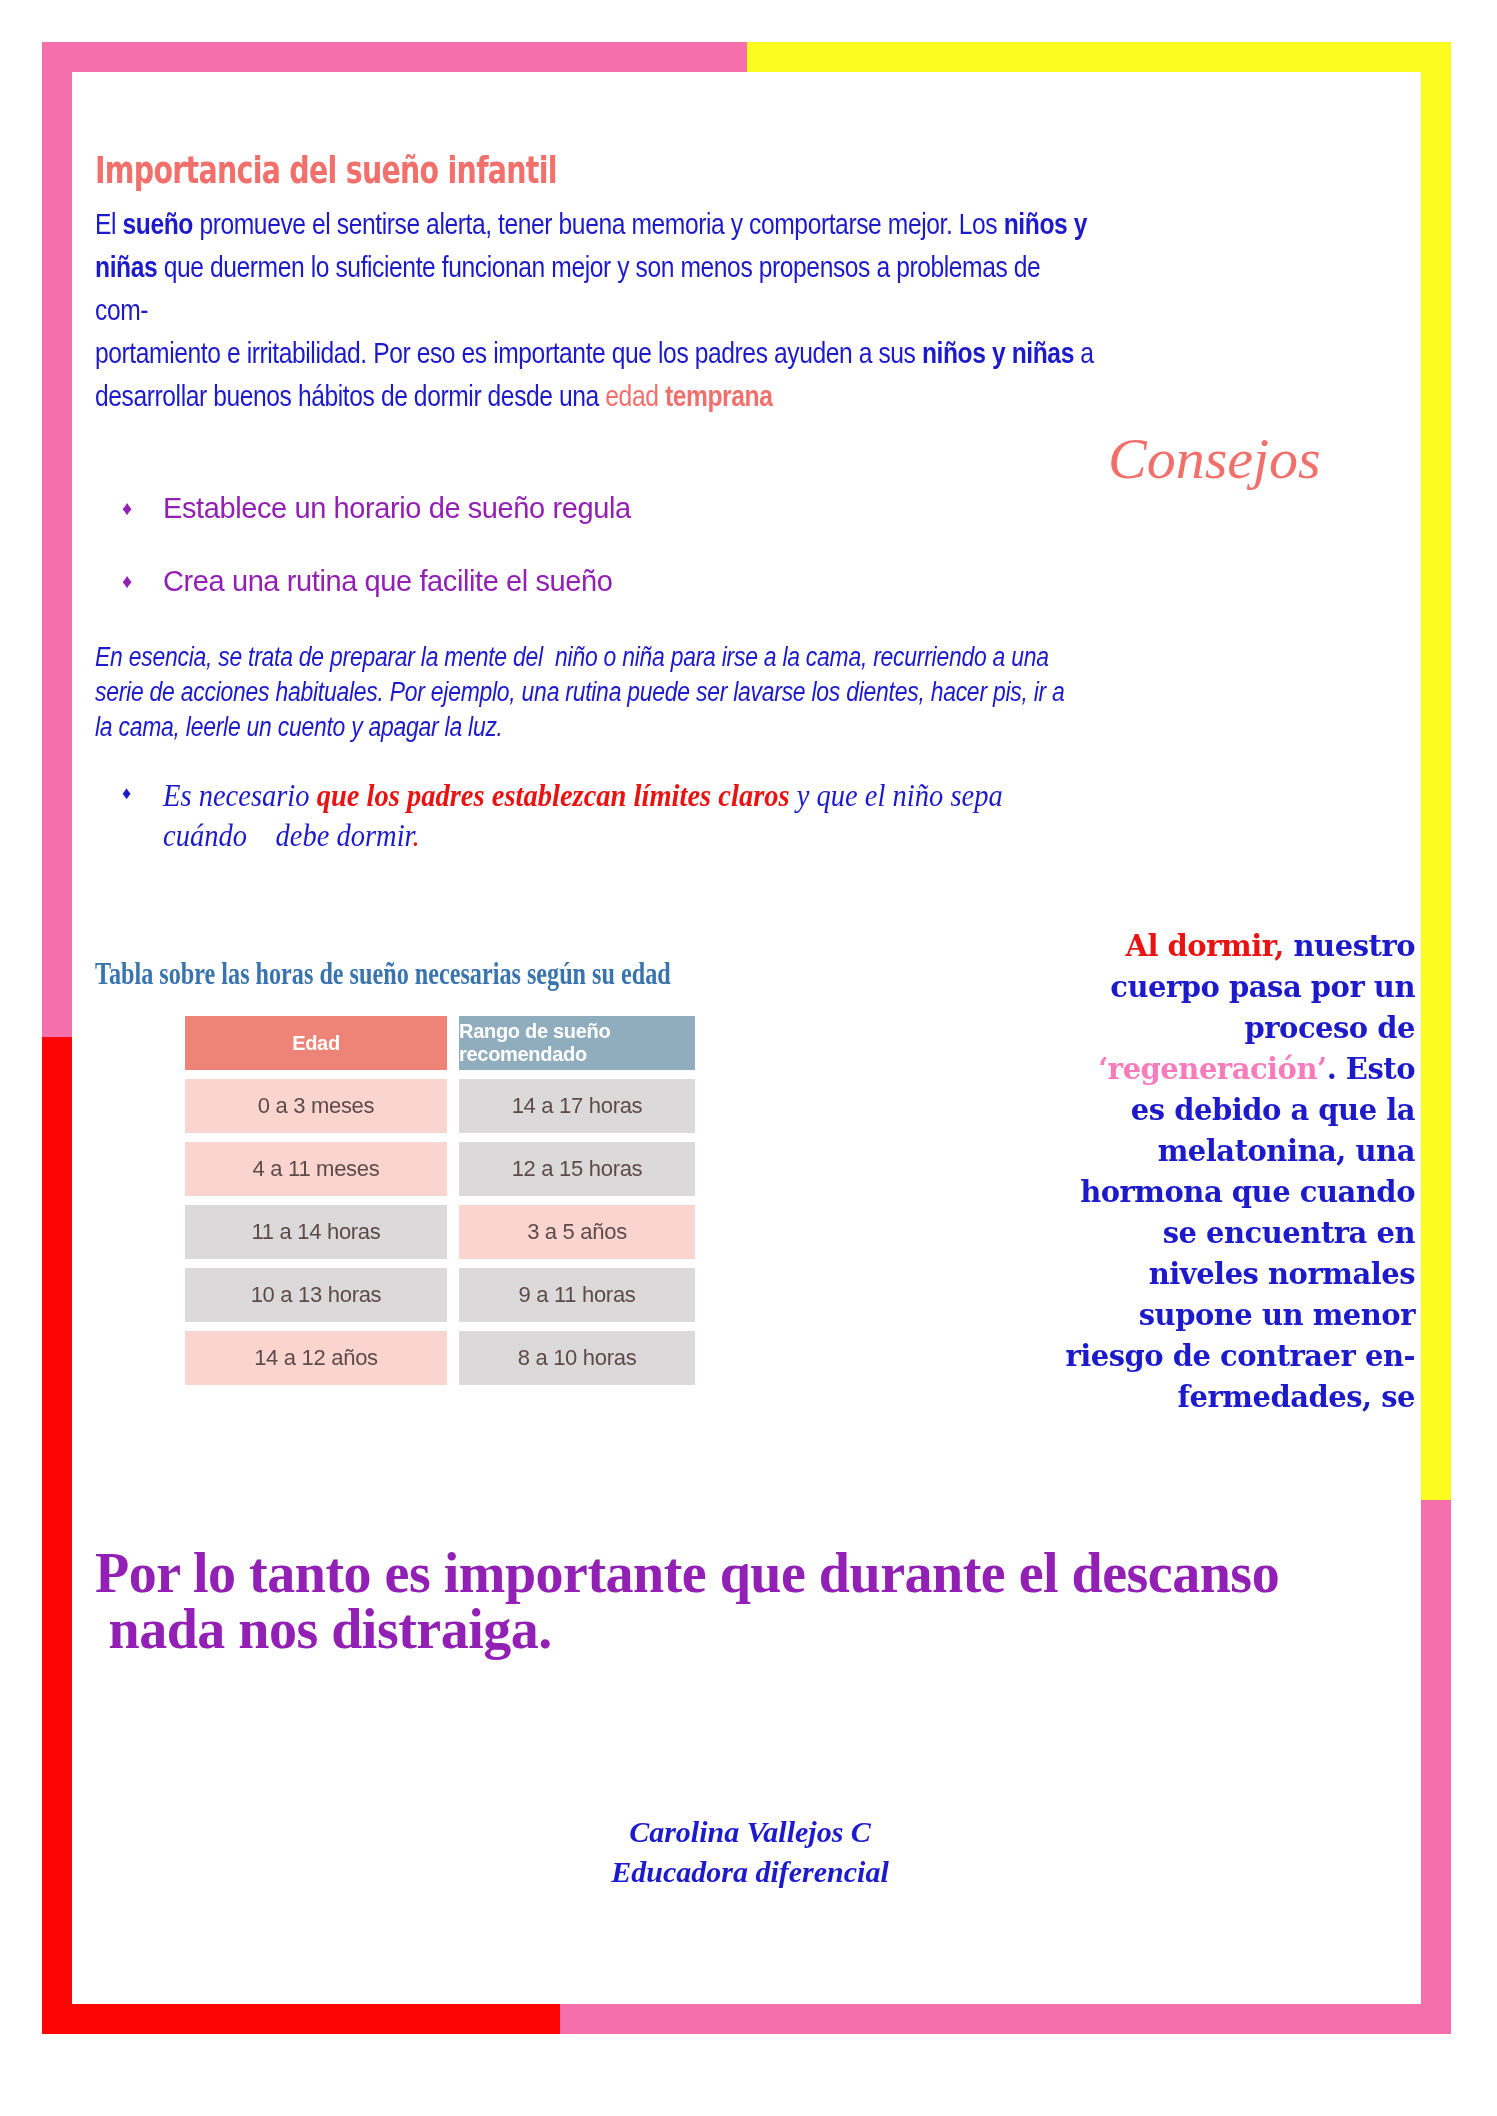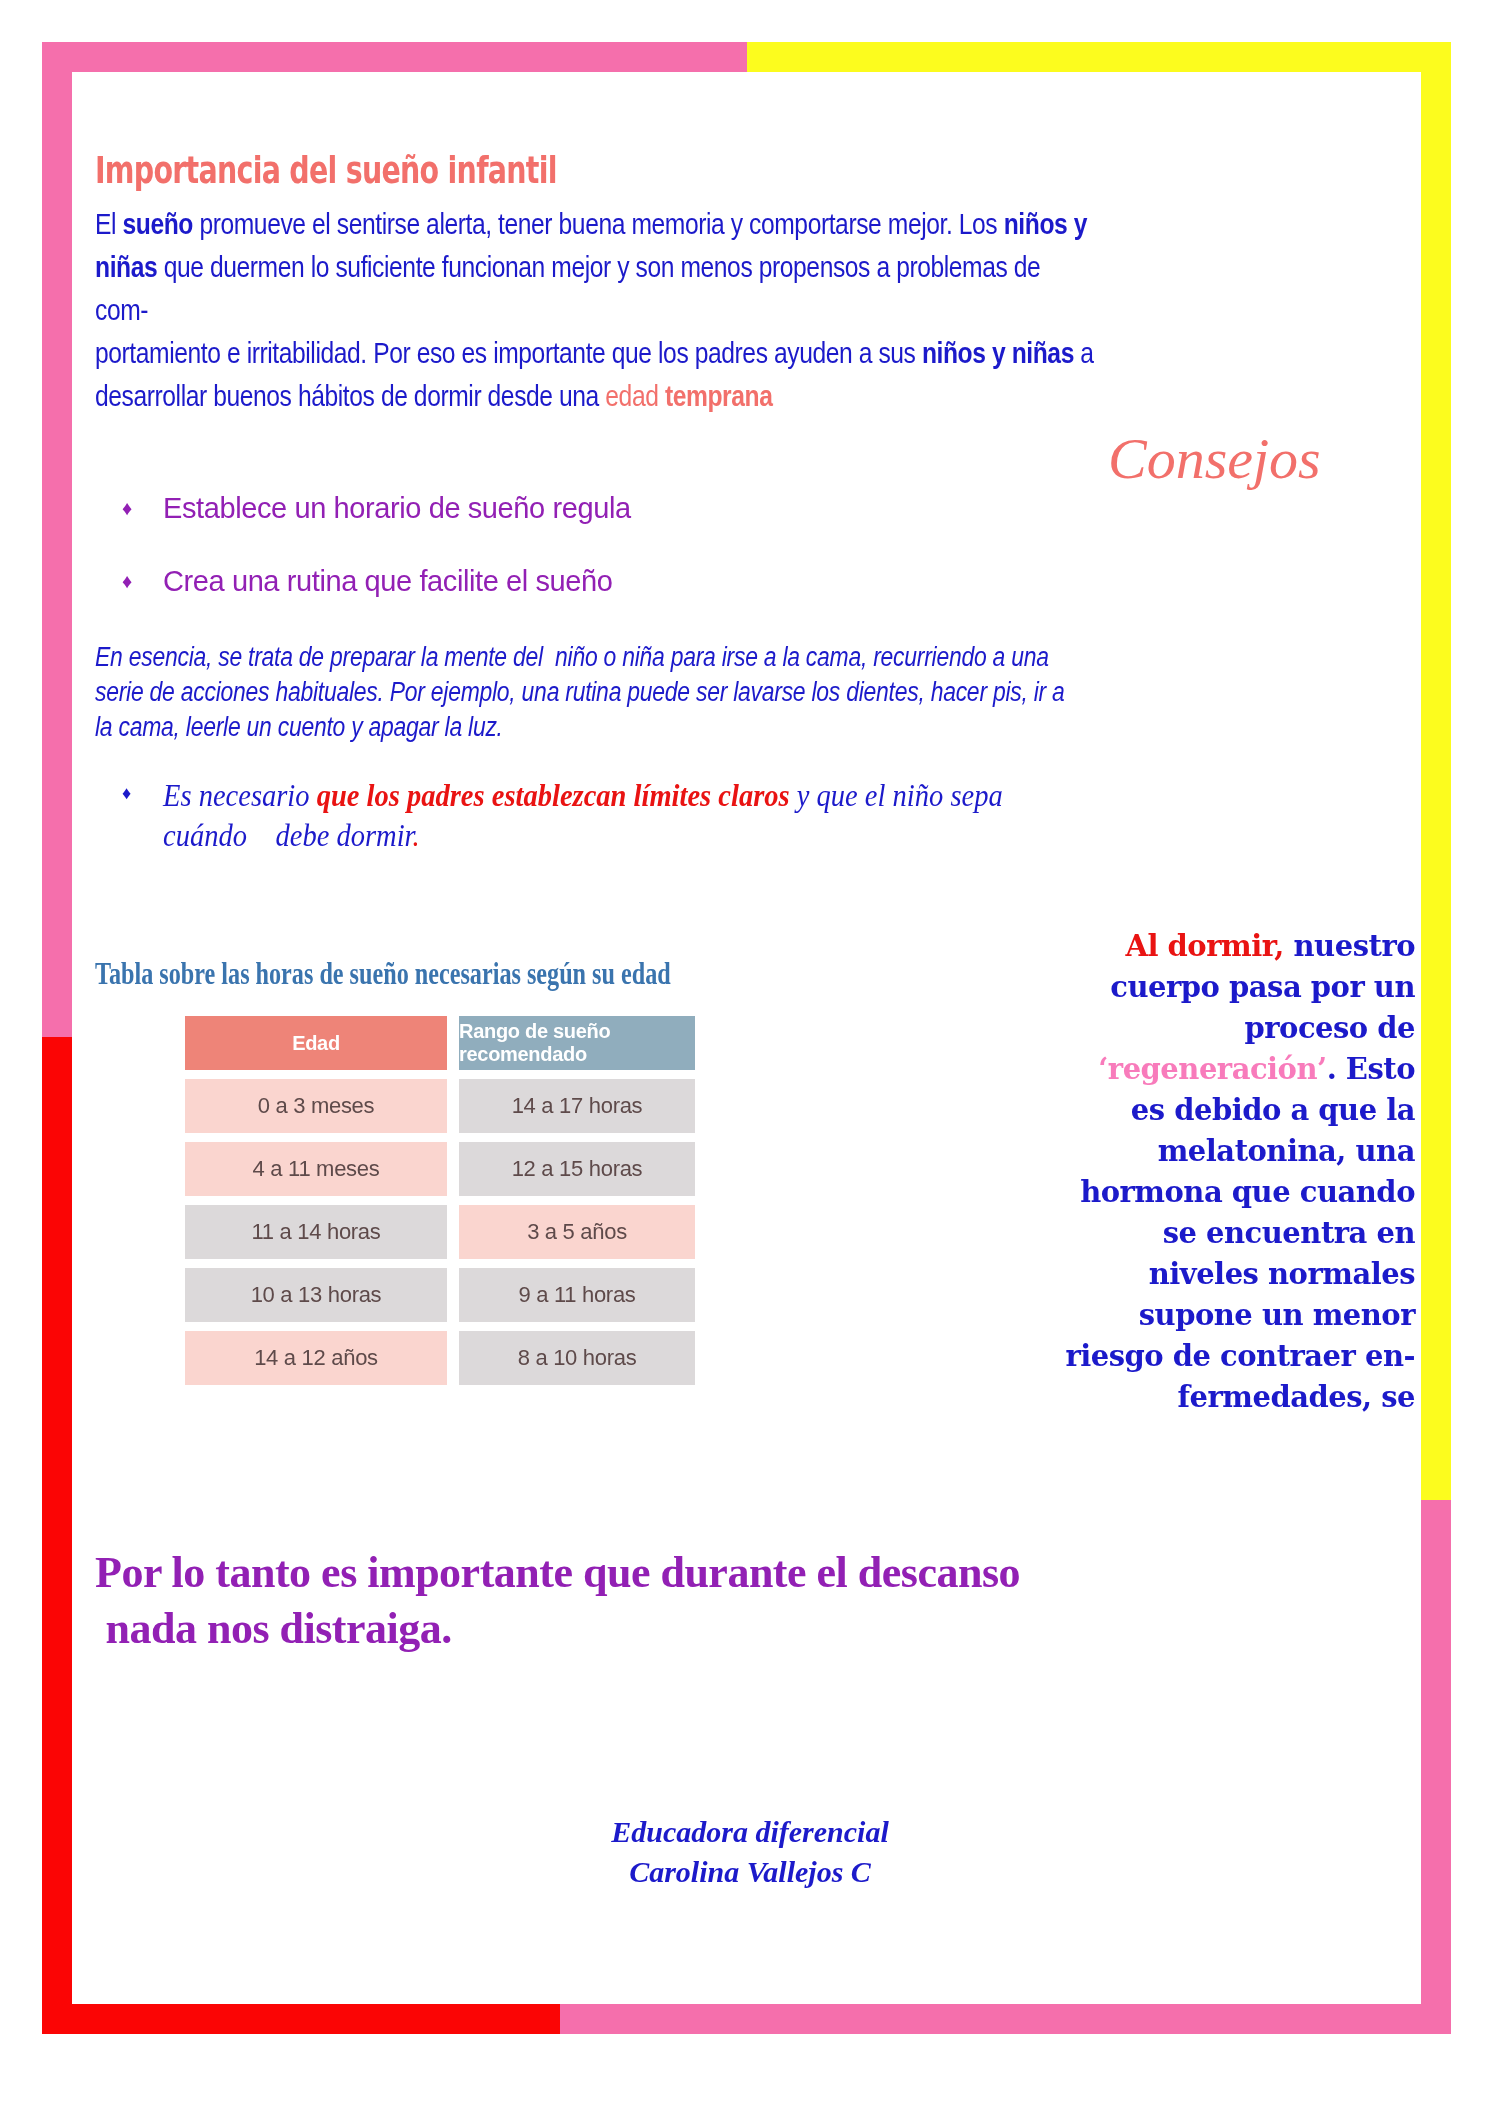--- a/index.html
+++ b/index.html
@@ -68,21 +68,21 @@
   .th-range{background:var(--header_bluegray);}
   .cell{color:var(--cell_text);font-size:22px;letter-spacing:-.3px;}
   .cell-age{background:var(--row_pink);}
   .cell-range{background:var(--row_gray);}
   .side-note{
     left:985px;top:926px;width:430px;font-family:"DejaVu Serif",serif;font-weight:bold;
     font-size:29px;line-height:41px;color:var(--blue_text);white-space:pre-wrap;letter-spacing:-.5px;text-align:right;
   }
   .conclusion{
     left:95px;top:1545px;width:1300px;font-family:"Liberation Serif",serif;font-weight:bold;
-    font-size:44px;line-height:56px;color:var(--purple);white-space:pre-wrap;letter-spacing:-.5px;
+    font-size:56px;line-height:56px;color:var(--purple);white-space:pre-wrap;letter-spacing:-.5px;
   }
   .signature{
     left:420px;top:1812px;width:660px;text-align:center;
     font-family:"Liberation Serif",serif;font-weight:bold;font-style:italic;
     font-size:30px;line-height:40px;color:var(--blue_text);
   }
   
   .seg-b{font-weight:bold;}
   .seg-coral{color:var(--coral);}
   .seg-coral-b{color:var(--coral);font-weight:bold;}
@@ -152,15 +152,15 @@
 niveles normales
  supone un menor
 riesgo de contraer en-
 fermedades, se
 </span></div>
 
 <div class="abs conclusion">Por lo tanto es importante que durante el descanso
  nada nos distraiga.</div>
 
 <div class="abs signature">
+  <div>Carolina Vallejos C</div>
   <div>Educadora diferencial</div>
-  <div>Carolina Vallejos C</div>
 </div>
 
 </body></html>

